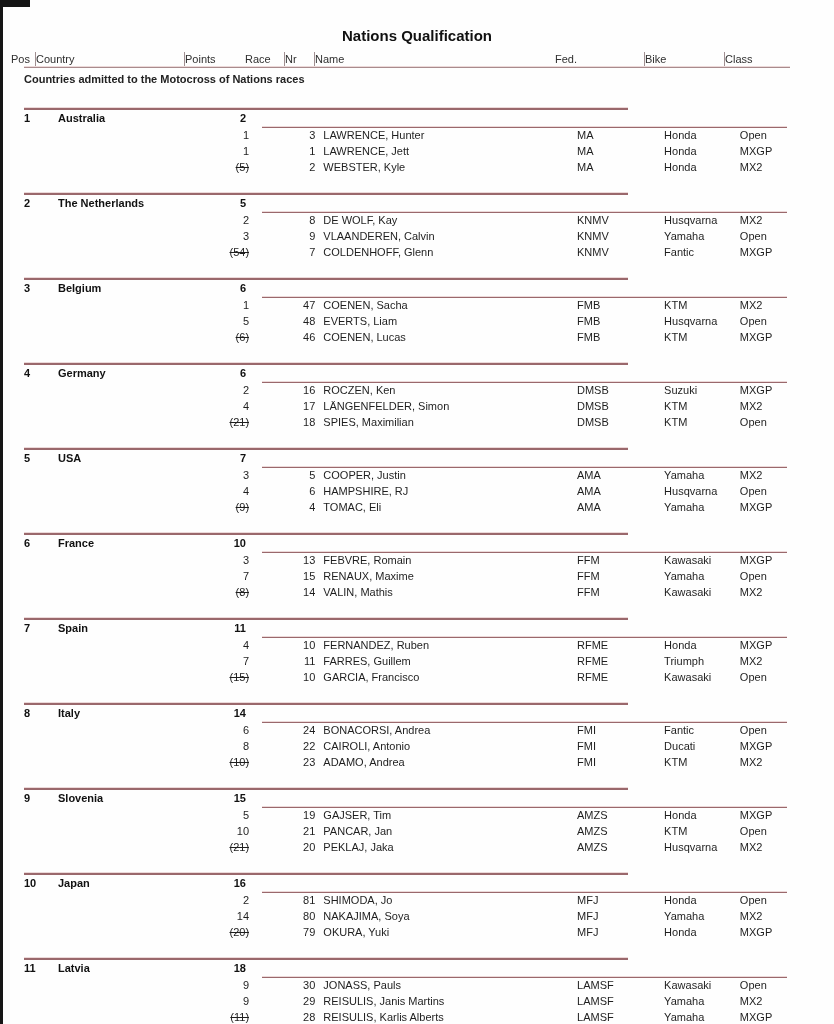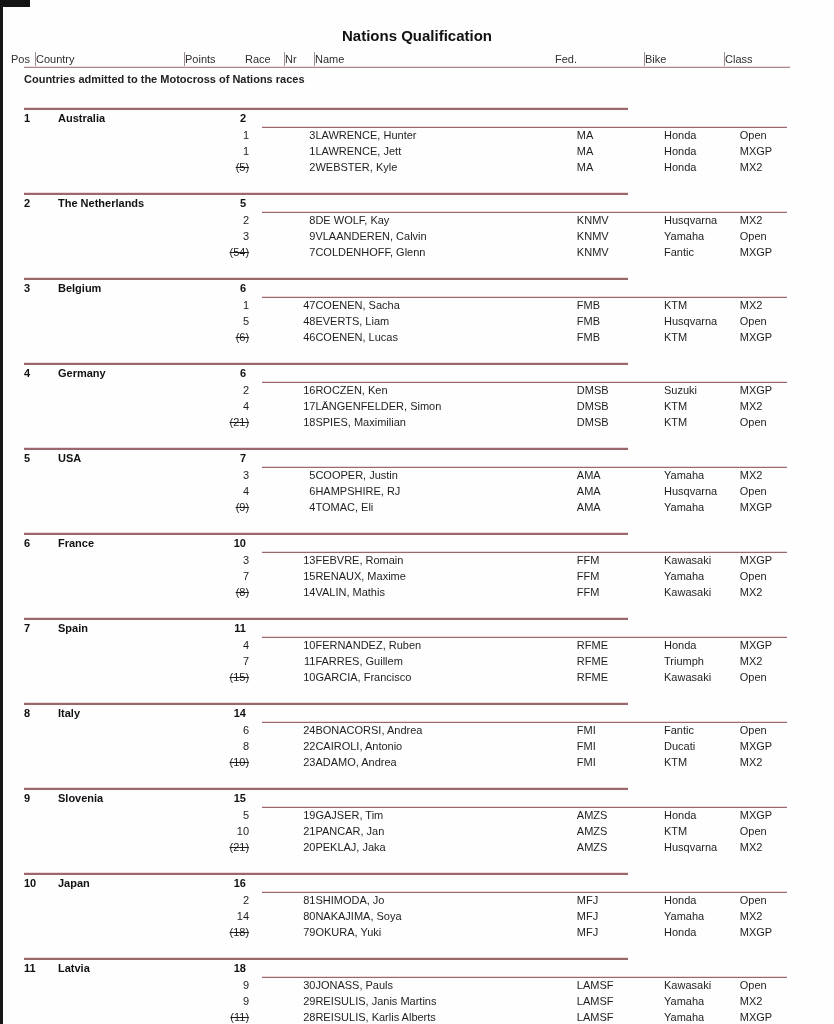--- a/index.html
+++ b/index.html
@@ -31,21 +31,21 @@
   .country-row{position:relative;display:flex;margin-left:24px;width:766px;height:17px;line-height:17px;font-weight:bold;color:#111;}
   .country-row .cell{box-sizing:border-box;white-space:nowrap;}
   .cell.c-pos{width:24px;}
   .cell.c-country{width:149px;padding-left:10px;}
   .cell.c-points{width:49px;text-align:right;}
   .country-underline{position:absolute;left:238px;bottom:-1px;width:525px;height:1px;background:var(--rule-dark,#9a686c);border-top:1px solid var(--rule-light,#ecd9d9);}
   .rider-row{display:flex;margin-left:24px;width:766px;height:16px;line-height:16px;color:#1e1e1e;}
   .rider-row .cell{box-sizing:border-box;white-space:nowrap;overflow:hidden;}
   .cell.r-race{margin-left:173px;width:55px;text-align:right;}
   .cell.r-nr{width:70px;text-align:right;}
-  .cell.r-name{width:276px;}
+  .cell.r-name{width:276px;padding-left:8px;}
   .cell.r-fed{width:92px;}
   .cell.r-bike{width:80px;}
   .cell.r-class{width:53px;}
   .strike{text-decoration:line-through;}
   .group-gap{height:17px;}
   .group:last-child .group-gap{height:5px;}
 </style>
 </head>
 <body>
 
@@ -443,21 +443,21 @@
   <div class="rider-row">
     <div class="cell r-race">14</div>
     <div class="cell r-nr">80</div>
     <div class="cell r-name">NAKAJIMA, Soya</div>
     <div class="cell r-fed">MFJ</div>
     <div class="cell r-bike">Yamaha</div>
     <div class="cell r-class">MX2</div>
   </div>
 
   <div class="rider-row">
-    <div class="cell r-race strike">(18)</div>
+    <div class="cell r-race strike">(20)</div>
     <div class="cell r-nr">79</div>
     <div class="cell r-name">OKURA, Yuki</div>
     <div class="cell r-fed">MFJ</div>
     <div class="cell r-bike">Honda</div>
     <div class="cell r-class">MXGP</div>
   </div>
 </div>
     <div class="group-gap"></div>
   </div>
 

